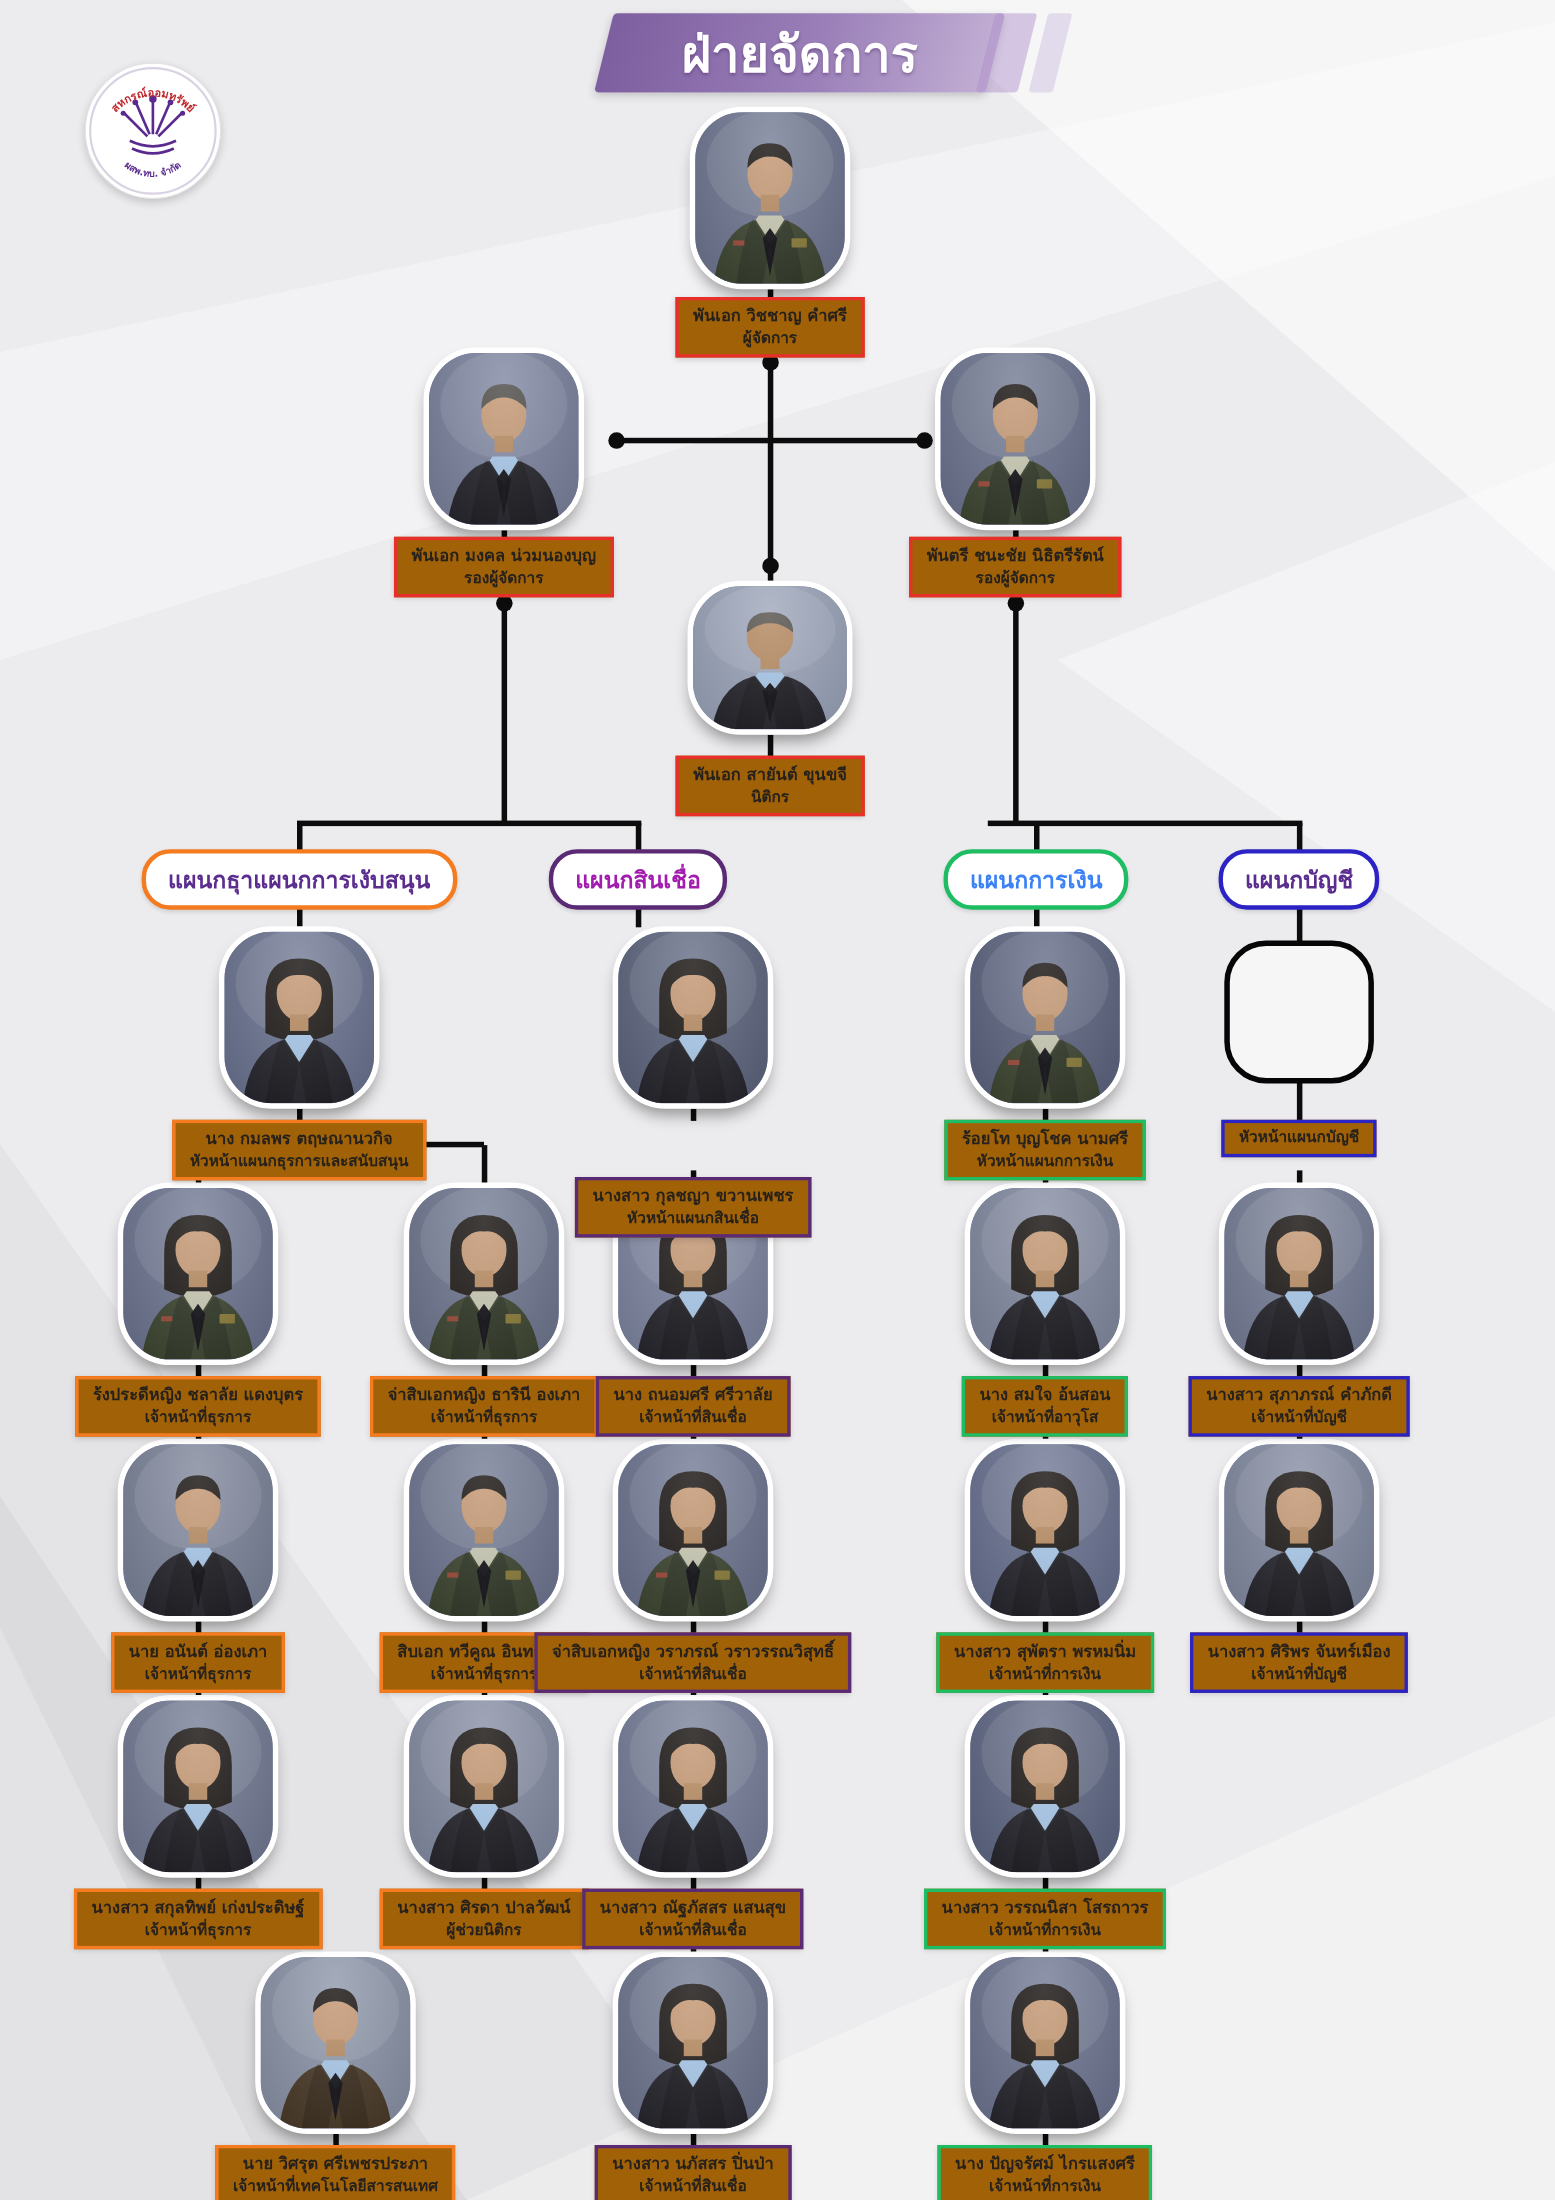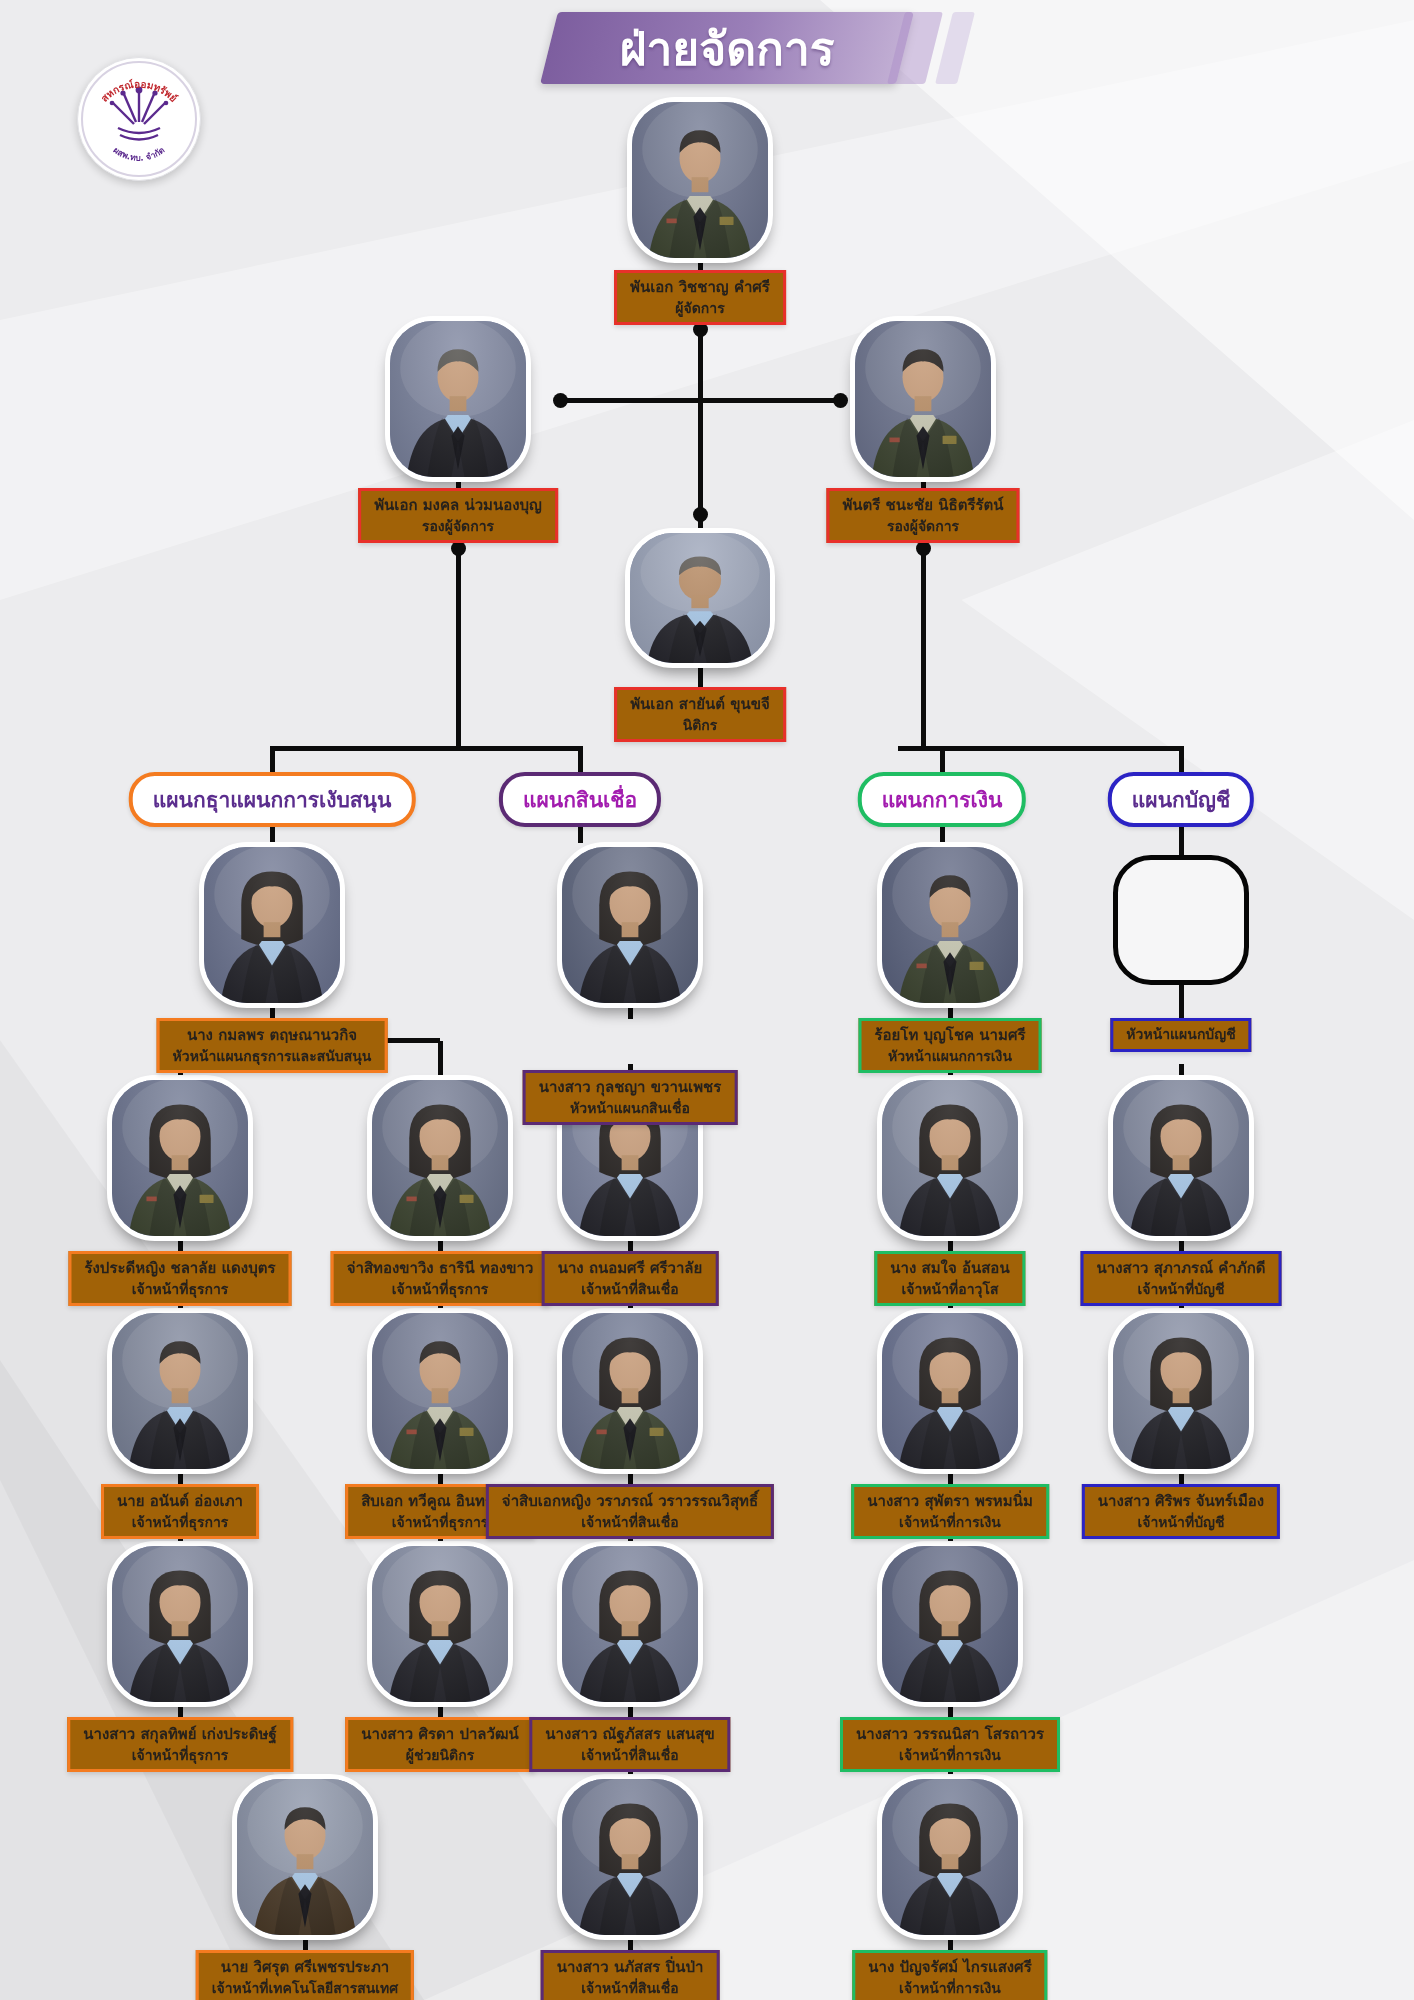--- a/index.html
+++ b/index.html
@@ -166,21 +166,21 @@
       <div class="dot" style="left: 692.5px; top: 321.5px; background: rgb(12, 12, 12);"></div>
       <div class="dot" style="left: 552.5px; top: 392.5px; background: rgb(12, 12, 12);"></div>
       <div class="dot" style="left: 832.5px; top: 392.5px; background: rgb(12, 12, 12);"></div>
       <div class="dot" style="left: 692.5px; top: 506.5px; background: rgb(12, 12, 12);"></div>
       <div class="dot" style="left: 450.5px; top: 540.5px; background: rgb(12, 12, 12);"></div>
       <div class="dot" style="left: 915.5px; top: 540.5px; background: rgb(12, 12, 12);"></div>
     </div>
   <div id="nodes">
       <div class="pill" style="left: 272px; top: 772px; border-color: rgb(244, 123, 32); color: rgb(91, 45, 142);">แผนกธุาแผนกการเงับสนุน</div>
       <div class="pill" style="left: 580px; top: 772px; border-color: rgb(91, 42, 116); color: #a21caf;">แผนกสินเชื่อ</div>
-      <div class="pill" style="left: 942px; top: 772px; border-color: rgb(31, 189, 99); color: #a21caf;">แผนกการเงิน</div>
+      <div class="pill" style="left: 942px; top: 772px; border-color: rgb(31, 189, 99); color: #3b82f6;">แผนกการเงิน</div>
       <div class="pill" style="left: 1181px; top: 772px; border-color: rgb(43, 35, 196); color: rgb(91, 45, 142);">แผนกบัญชี</div>
       <div class="photo" style="left: 700px; top: 97px; width: 136px; height: 156px;">
         <svg viewBox="0 0 146 166" preserveAspectRatio="none">
           <rect width="146" height="166" fill="#6f7690"></rect>
           <ellipse cx="73" cy="50" rx="62" ry="52" fill="rgba(255,255,255,0.10)"></ellipse>
           <ellipse cx="73" cy="60" rx="22" ry="26" fill="#c79c79"></ellipse>
           <path d="M51 54 Q51 30 73 30 Q95 30 95 54 Q84 42 73 43 Q62 42 51 54 Z" fill="#221e1c"></path>
           <rect x="64" y="80" width="18" height="16" fill="#b98e66"></rect>
           <path d="M18 166 Q26 104 73 102 Q120 104 128 166 Z" fill="#3e4632"></path>
           <path d="M59 104 L73 126 L87 104 L84 100 L62 100 Z" fill="#c9c9b4"></path>
@@ -301,21 +301,21 @@
           <path d="M18 166 Q26 104 73 102 Q120 104 128 166 Z" fill="#3e4632"></path>
           <path d="M59 104 L73 126 L87 104 L84 100 L62 100 Z" fill="#c9c9b4"></path>
           <path d="M73 112 l7 10 -7 36 -7 -36 z" fill="#14141a"></path>
           <path d="M56 103 L73 128 L66 166 L40 166 Q48 116 56 103 Z" fill="rgba(0,0,0,0.18)"></path>
           <path d="M90 103 L73 128 L80 166 L106 166 Q98 116 90 103 Z" fill="rgba(0,0,0,0.18)"></path>
           <rect x="94" y="122" width="15" height="9" rx="1" fill="#8a7b3a"></rect>
           <rect x="37" y="124" width="11" height="5" fill="#9a4a3a"></rect>
         </svg>
       </div>
   <div class="plabel" style="left: 440px; top: 1251px; border-color: rgb(244, 123, 32);">
-    <div class="pname">จ่าสิทองขาวิง ธารินี ทองขาว</div>
+    <div class="pname">จ่าสิบเอกหญิง ธารินี องเภา</div>
     <div class="prole">เจ้าหน้าที่ธุรการ</div>
   </div>
 <div class="photo" style="left: 180px; top: 1308px; width: 136px; height: 156px;">
         <svg viewBox="0 0 146 166" preserveAspectRatio="none">
           <rect width="146" height="166" fill="#7b8398"></rect>
           <ellipse cx="73" cy="50" rx="62" ry="52" fill="rgba(255,255,255,0.10)"></ellipse>
           <ellipse cx="73" cy="60" rx="22" ry="26" fill="#c79c79"></ellipse>
           <path d="M51 54 Q51 30 73 30 Q95 30 95 54 Q84 42 73 43 Q62 42 51 54 Z" fill="#221e1c"></path>
           <rect x="64" y="80" width="18" height="16" fill="#b98e66"></rect>
           <path d="M18 166 Q26 104 73 102 Q120 104 128 166 Z" fill="#26262d"></path>

